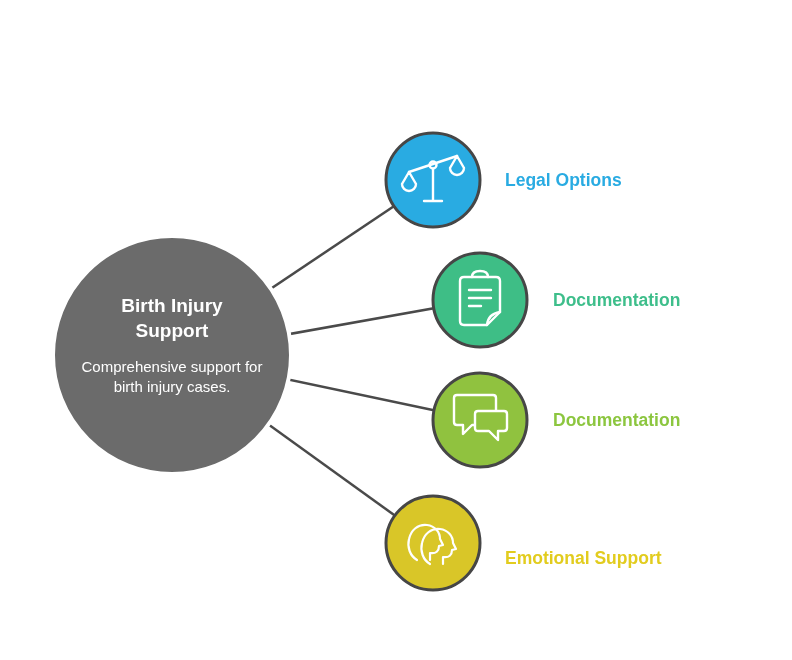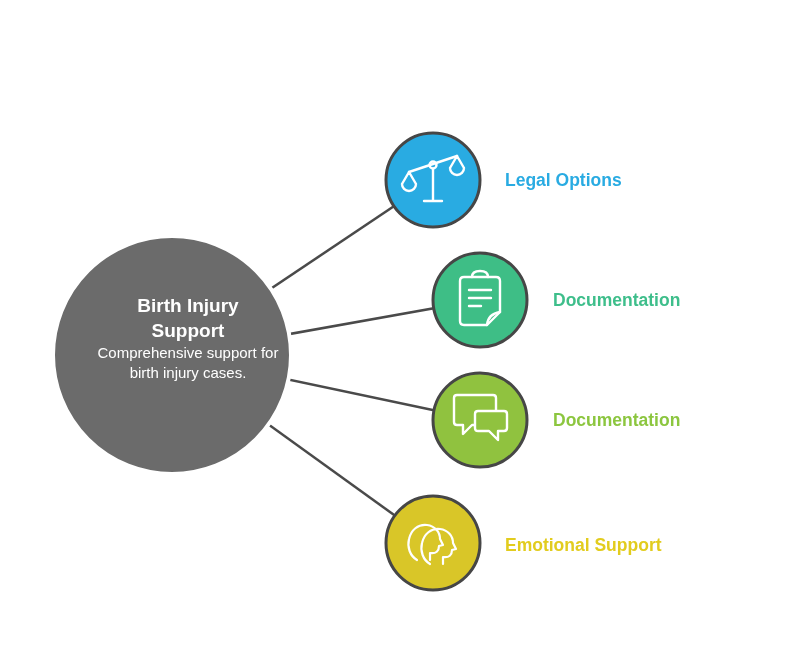--- a/index.html
+++ b/index.html
@@ -9,39 +9,39 @@
     font-family: "Liberation Sans", sans-serif;
     position: relative; overflow: hidden;
   }
   .stage { position: absolute; left: 0; top: 0; width: 792px; height: 660px; }
   svg.diagram { position: absolute; left: 0; top: 0; }
   .title {
     position: absolute; top: 50px; left: 0; width: 792px;
     text-align: center; font-size: 23px; font-weight: 700; letter-spacing: 0.3px;
   }
   .center-text {
-    position: absolute; left: 68px; top: 293px; width: 240px;
+    position: absolute; left: 52px; top: 293px; width: 240px;
     text-align: center;
   }
   .center-title {
     font-size: 19px; font-weight: 700; line-height: 1.32;
     width: 150px; margin: 0 auto;
   }
   .center-desc {
     font-size: 15px; font-weight: 400; line-height: 1.33;
-    width: 196px; margin: 0 auto 0;
+    width: 196px; margin: 14px auto 0;
   }
   .node-label {
     position: absolute; font-size: 17.5px; font-weight: 700;
     line-height: 22px; white-space: nowrap;
   }
   .lbl-legal { left: 505px; top: 169px; }
   .lbl-doc   { left: 553px; top: 289px; }
   .lbl-comm  { left: 553px; top: 409px; }
-  .lbl-emo   { left: 505px; top: 534px; }
+  .lbl-emo   { left: 505px; top: 547px; }
 </style>
 </head>
 <body>
 
 <div class="stage">
 
   <svg class="diagram" width="792" height="660" viewBox="0 0 792 660">
 
     <g stroke-width="2.5">
       <line x1="172" y1="355" x2="433" y2="180" stroke="#4A4A4A"></line>

